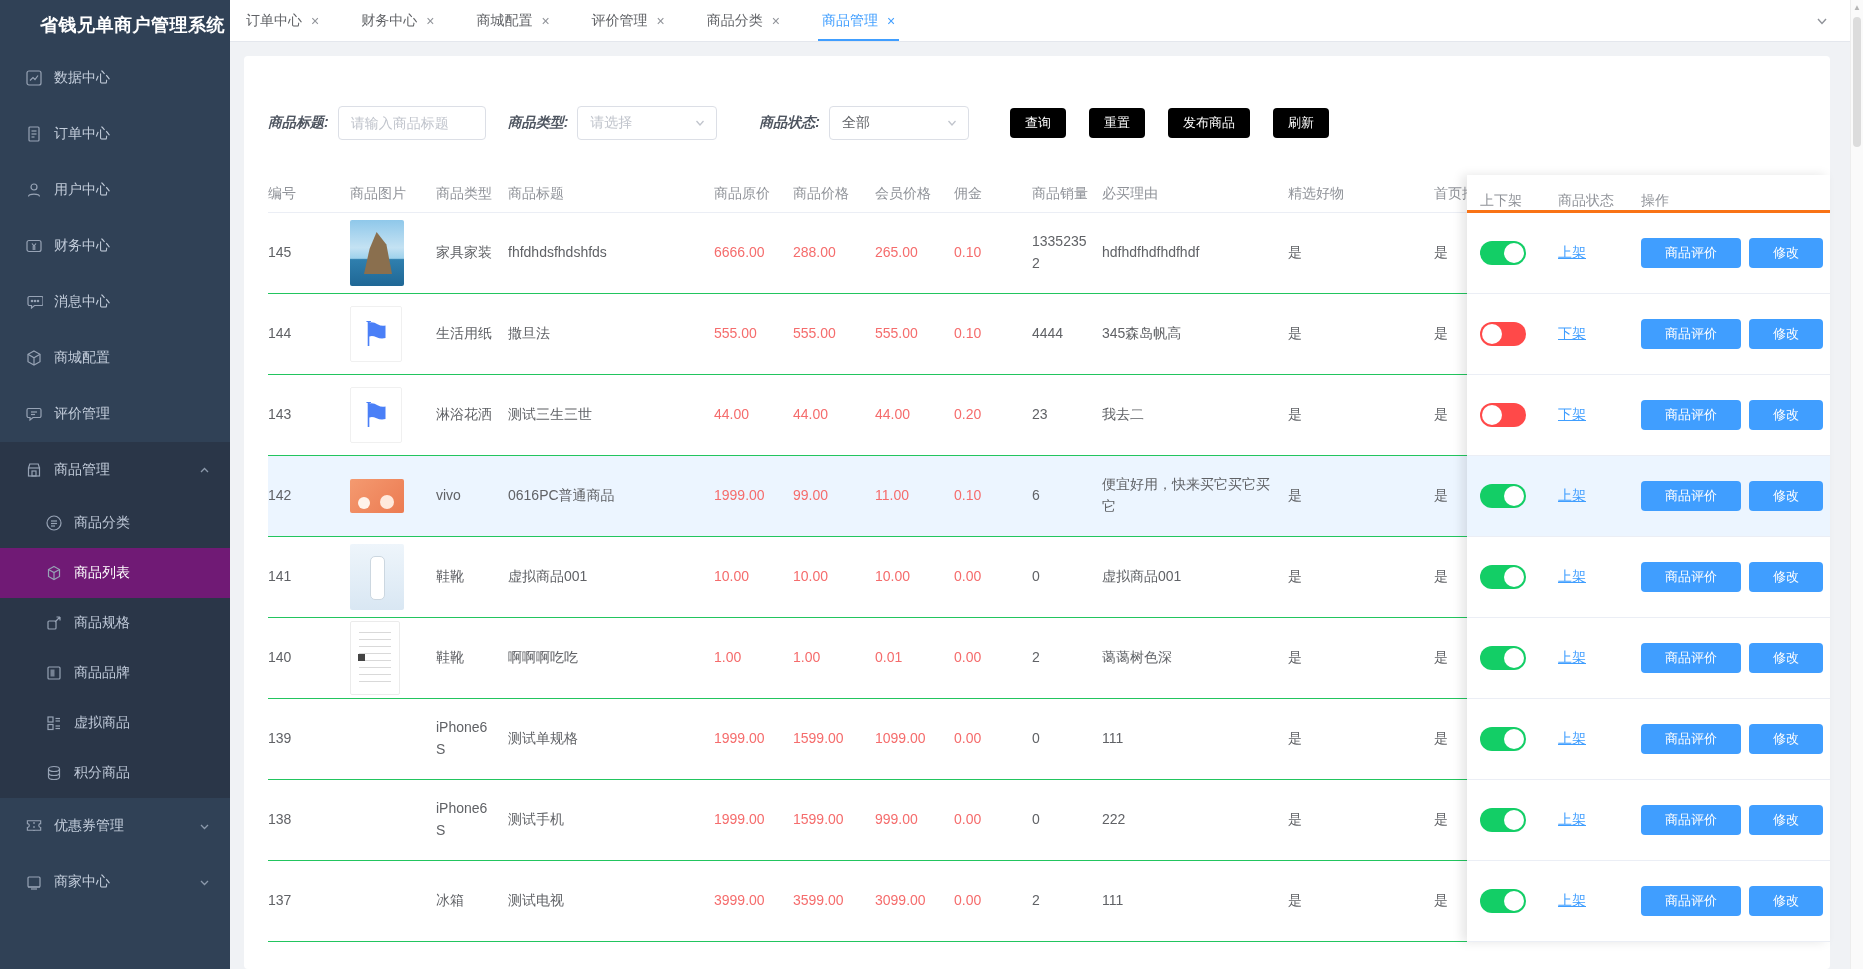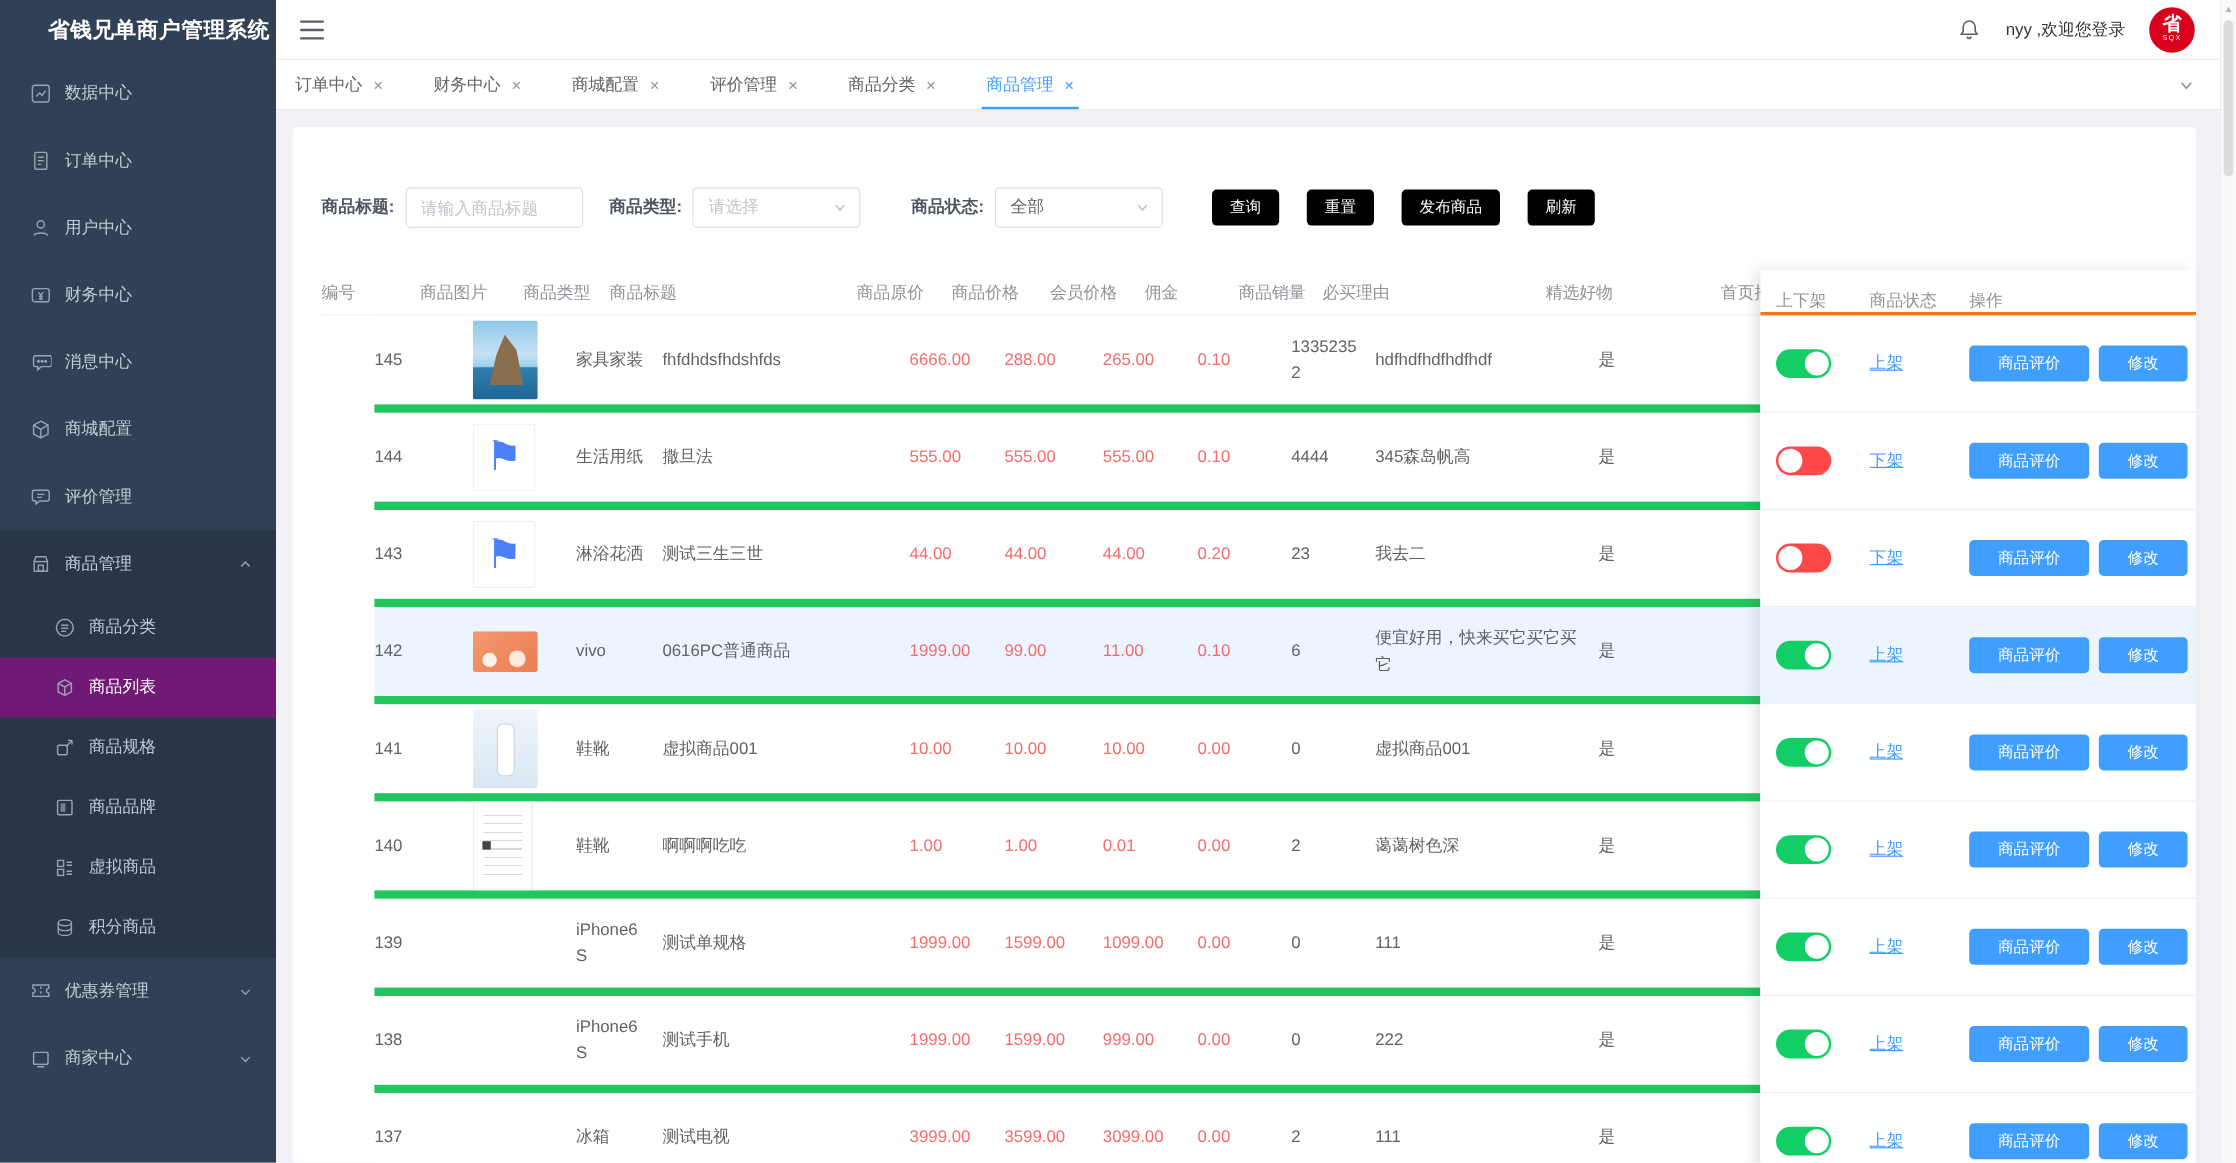--- a/index.html
+++ b/index.html
@@ -40,39 +40,39 @@
   .tab .x { color:#909399; font-size:14px; line-height:1; }
   .tab.active { color:#409EFF; }
   .tab.active .x { color:#409EFF; }
   .tab.active::after { content:""; position:absolute; left:-4px; right:-4px; bottom:0; height:2px; background:#409EFF; }
   .tab-more { position:absolute; right:34px; top:0; bottom:0; display:flex; align-items:center; color:#909399; cursor:pointer; }
   
   .content { flex:1; padding:14px 33px 0 14px; overflow:hidden; }
   .card { background:#fff; border-radius:4px; height:100%; padding:50px 24px 0 24px; position:relative; }
   
   .filters { display:flex; align-items:center; font-size:14px; }
-  .f-label { color:#4e5560; font-weight:700; margin-right:9px; white-space:nowrap; }
+  .f-label { color:#4e5560; font-weight:700; margin-right:9px; white-space:nowrap;font-style:italic; }
   .f-input { width:148px; height:34px; border:1px solid #dcdfe6; border-radius:4px; padding:0 12px;
              font-size:14px; color:#606266; outline:none; font-family:inherit; }
   .f-input::placeholder { color:#c0c4cc; }
   .f-select { width:140px; height:34px; border:1px solid #dcdfe6; border-radius:4px; display:flex;
               align-items:center; justify-content:space-between; padding:0 10px 0 12px; cursor:pointer; background:#fff; }
   .f-select .val { color:#c0c4cc; }
   .f-select .val.solid { color:#606266; }
   .f-select .arr { color:#c0c4cc; display:inline-flex; }
   .sp22 { width:22px; flex:none; } .sp42 { width:42px; flex:none; }
   .btn { background:#000000; color:#fff; border:none; border-radius:4px; height:30px; padding:0 15px;
          font-size:13px; cursor:pointer; font-family:inherit; white-space:nowrap; }
   .btn + .btn { margin-left:23px; }
   .btn-area { margin-left:41px; display:flex; align-items:center; }
   
   .table-wrap { margin-top:35px; position:relative; font-size:14px; }
   .t-header { display:flex; align-items:center; height:38px; border-bottom:1px solid #ebeef5;
               color:#909399; font-weight:500; }
-  .t-row { display:flex; align-items:center; height:81px; border-bottom:7px solid #22c55e; background:#fff;margin-left:44px; }
+  .t-row { display:flex; align-items:center; height:81px; border-bottom:1px solid #22c55e; background:#fff; }
   .t-row.hl { background:#ecf5ff; }
   .cell { padding-right:12px; overflow:hidden; word-break:break-all; line-height:1.55; flex:none; }
   .col-id{width:82px;} .col-image{width:86px;} .col-type{width:72px;} .col-title{width:206px;}
   .col-original-price{width:79px;} .col-price{width:82px;} .col-member-price{width:79px;}
   .col-commission{width:78px;} .col-sales{width:70px;} .col-reason{width:186px;}
   .col-featured{width:146px;} .col-home-recommend{width:103px;}
   .red { color:#f56c6c; }
   
   .fixed-right { position:absolute; top:0; right:-24px; width:363px; background:#fff;
                  box-shadow:-5px 0 10px rgba(0,0,0,.10); }
@@ -291,40 +291,20 @@
         <span class="chev">
           <svg width="11" height="11" viewBox="0 0 11 11" fill="none" stroke="currentColor" stroke-width="1.3">
             <polyline points="2,4 5.5,7.5 9,4"></polyline>
           </svg>
         </span>
       </div>
     </nav>
 </aside>
 
 <div class="main">
-  <header class="topbar">
-    <div class="hamburger">
-        <span></span>
-        <span></span>
-        <span></span>
-      </div>
-    <div class="topbar-right">
-      <span class="bell">
-        <svg width="20" height="20" viewBox="0 0 20 20" fill="none" stroke="currentColor" stroke-width="1.3">
-          <path d="M10 2.5 a5 5 0 0 1 5 5 v3.5 l1.5 2.5 h-13 l1.5 -2.5 v-3.5 a5 5 0 0 1 5 -5 z"></path>
-          <path d="M8.5 15.5 a1.5 1.5 0 0 0 3 0"></path>
-        </svg>
-      </span>
-      <span class="greeting">nyy ,欢迎您登录</span>
-      <div class="avatar">
-        <span class="zi">省</span>
-        <span class="sub">SQX</span>
-      </div>
-    </div>
-  </header>
 
   <div class="tabbar">
     <div id="tabs" style="display:flex;height:100%;">
         <div class="tab">
           <span>订单中心</span>
           <span class="x">×</span>
         </div>
         <div class="tab">
           <span>财务中心</span>
           <span class="x">×</span>

